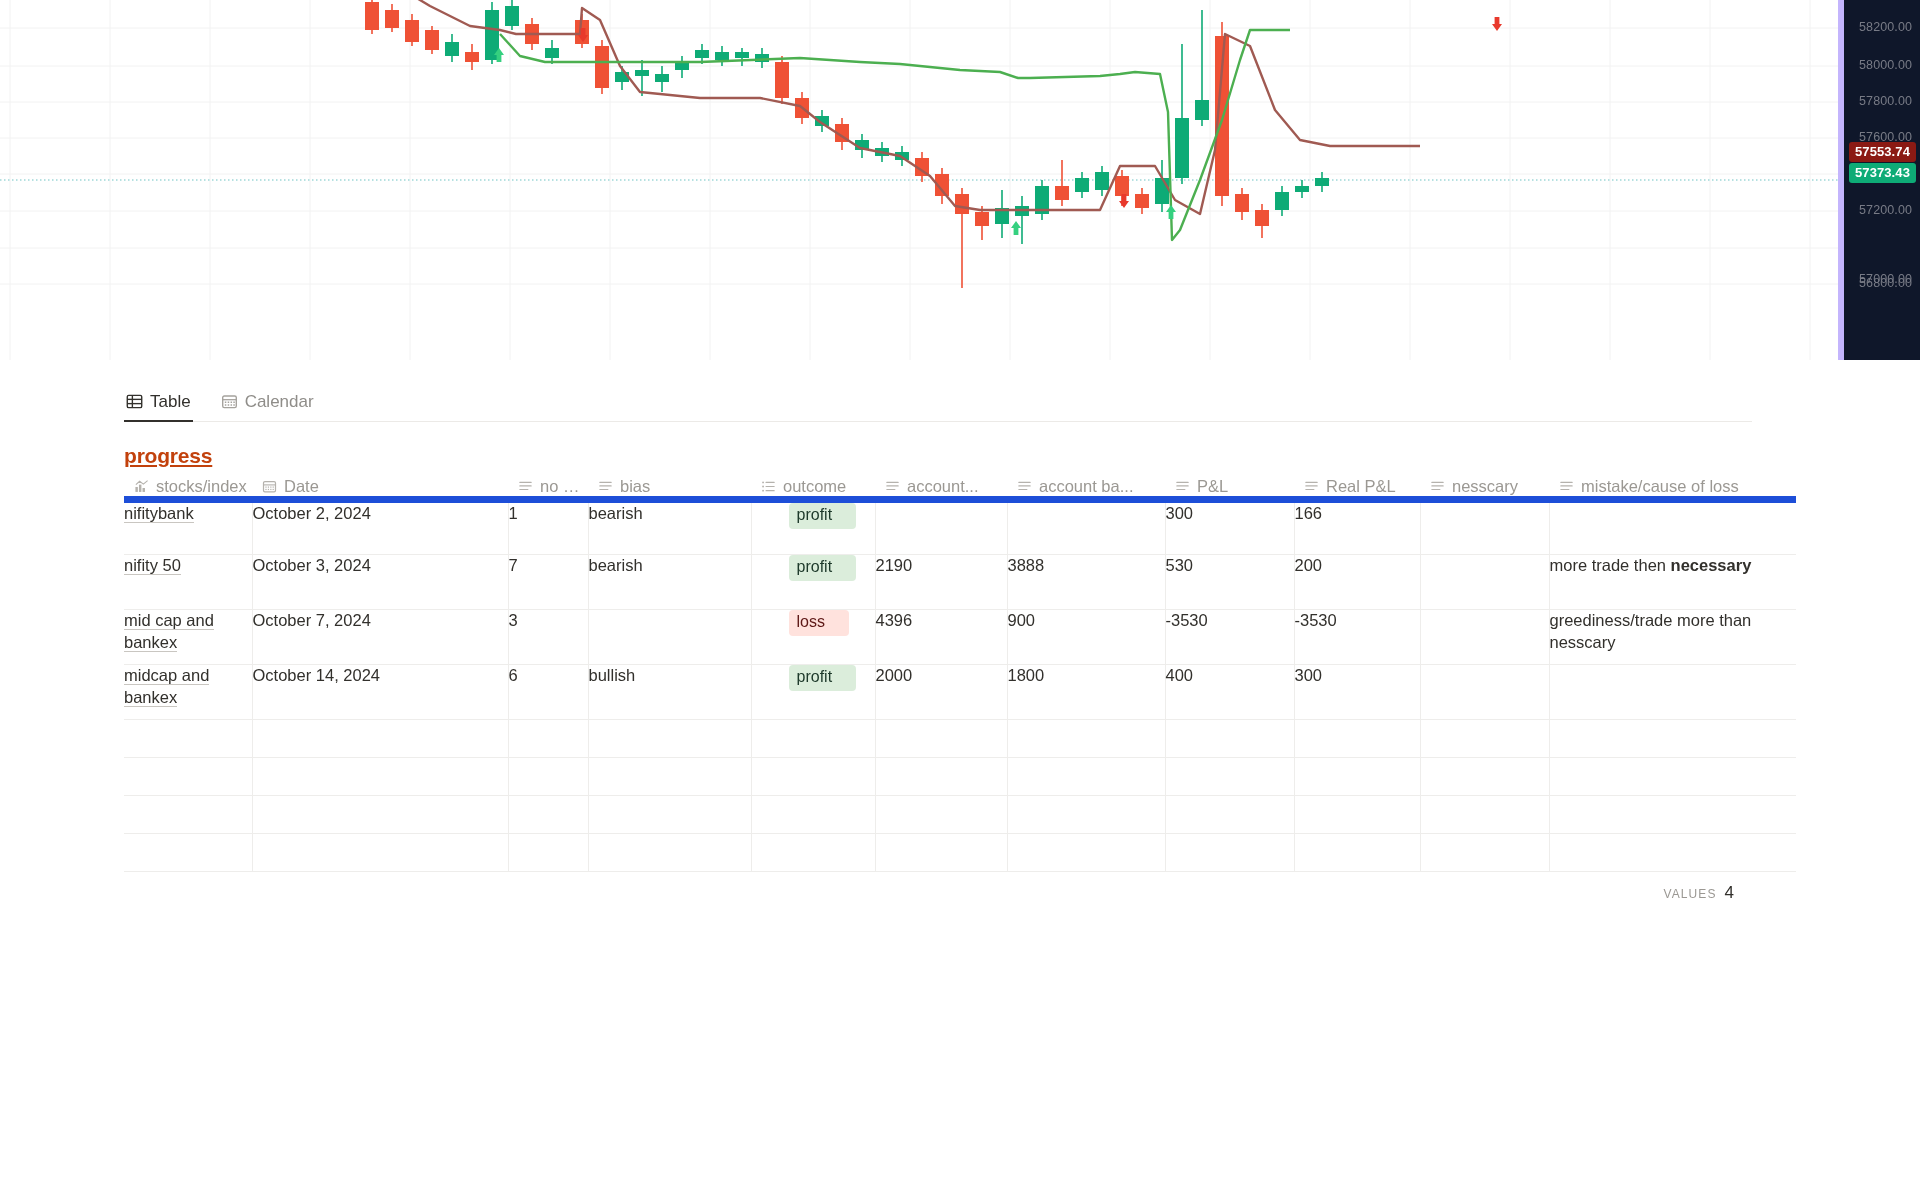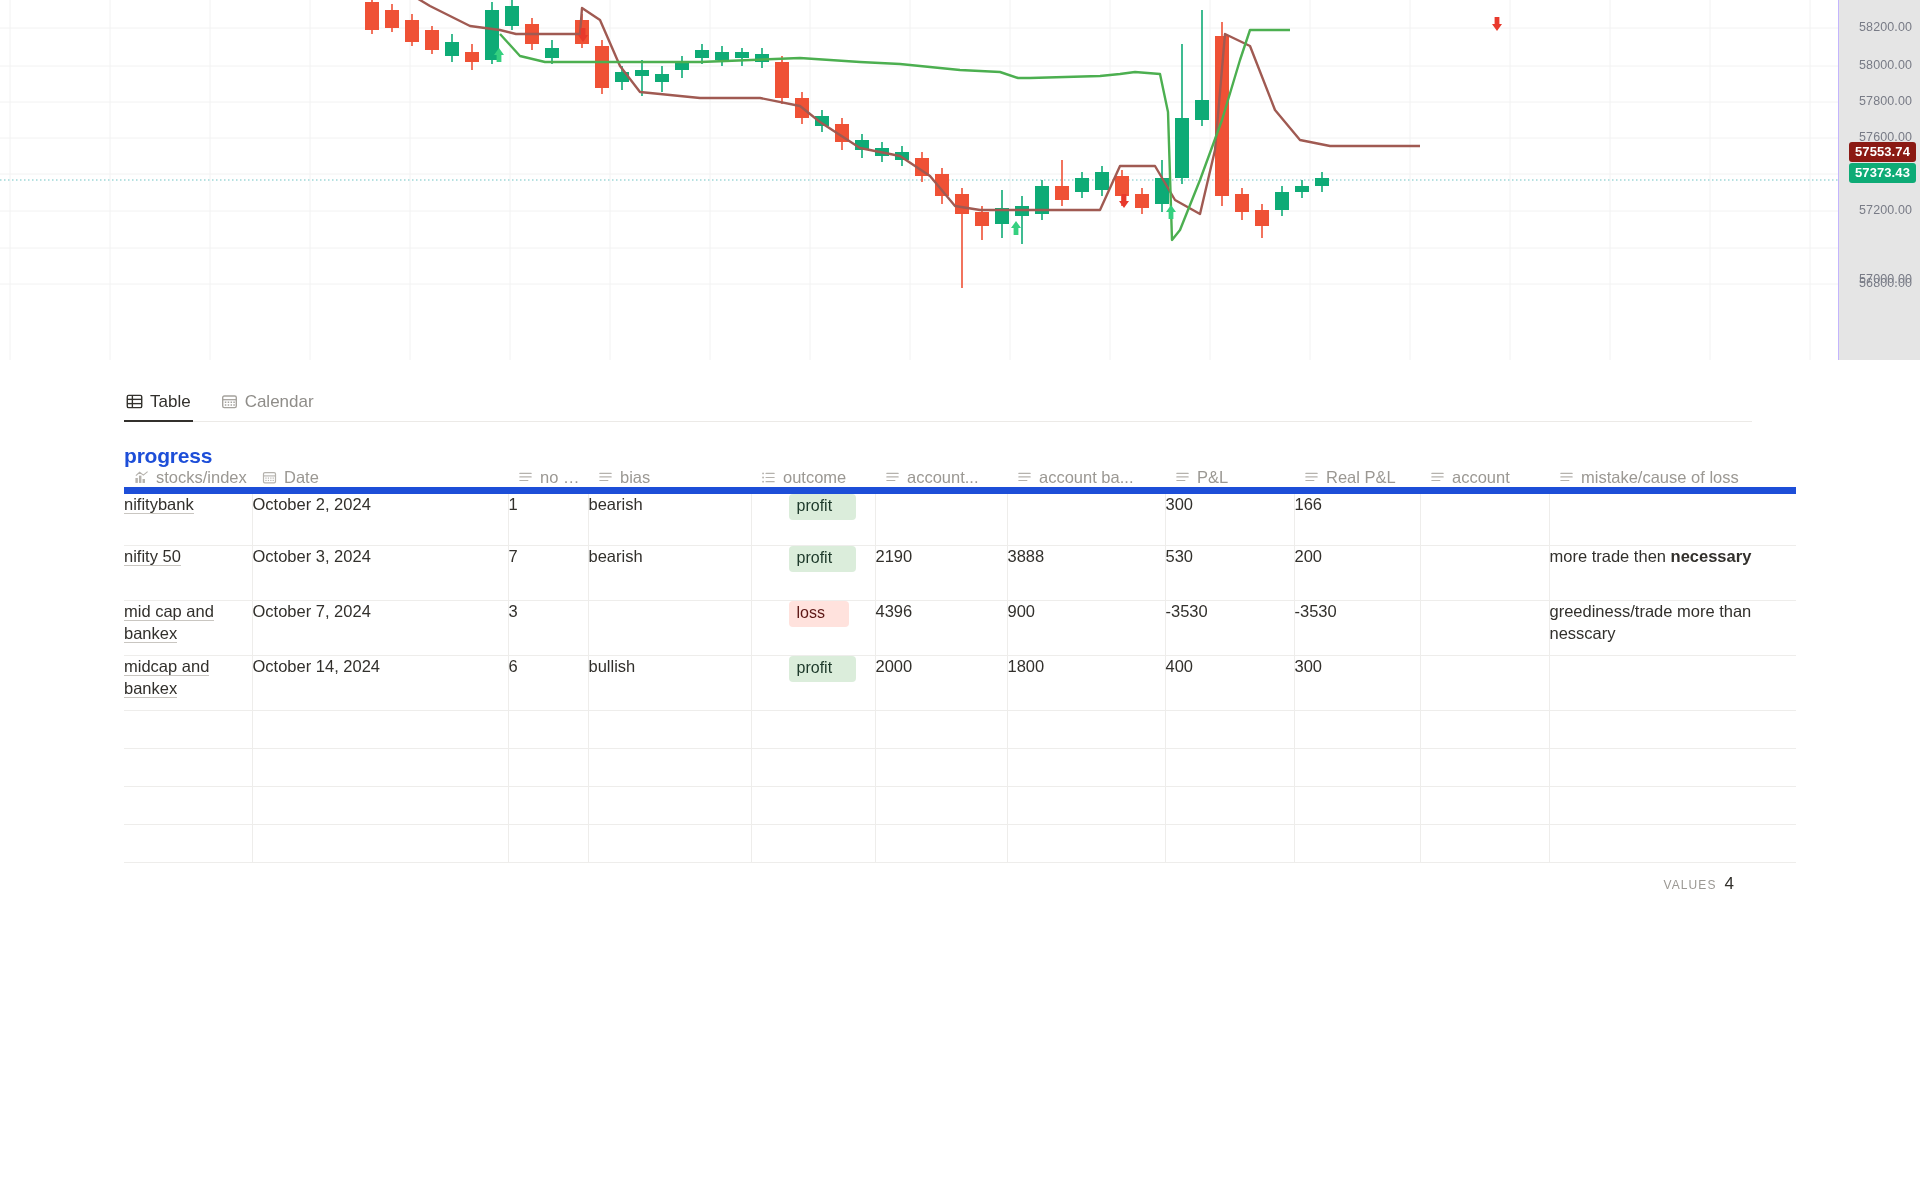--- a/index.html
+++ b/index.html
@@ -26,22 +26,22 @@
     height: 360px;
     overflow: hidden;
   }
   .chart-svg { display: block; }
 
   .price-axis {
     position: absolute;
     right: 0; top: 0;
     width: 82px;
     height: 360px;
-    border-left: 1px solid #c4b5fd;
-    background: #e5e5e5;
+    border-left: 6px solid #c4b5fd;
+    background: #0f172a;
   }
   .price-tick {
     position: absolute;
     right: 8px;
     font-size: 12.5px;
     color: #787b86;
     white-space: nowrap;
     letter-spacing: .1px;
   }
   .price-tag {
@@ -104,23 +104,25 @@
     position: absolute;
     left: 0; right: 0; bottom: -1px;
     height: 2.5px;
     background: #32302c;
   }
   .tab-ic { width: 17px; height: 17px; display: block; }
 
   .db-title {
     font-size: 21px;
     font-weight: 700;
-    color: #1d4ed8;
+    color: #c2410c;
     margin-top: 22px;
+    margin-bottom: 9px;
     letter-spacing: -0.2px;
+    text-decoration: underline;
   }
 
   
   .tbl-wrap { width: 1672px; }
   table.grid {
     border-collapse: collapse;
     table-layout: fixed;
     width: 1672px;
   }
   table.grid th, table.grid td {
@@ -527,21 +529,21 @@
               </th>
               <th>
                 <div class="hcell">
                   <span class="hic"><svg viewBox="0 0 16 16" width="15" height="15">
                       <g stroke="#b5b2ad" stroke-width="1.3" stroke-linecap="round">
                         <line x1="2" y1="3.6" x2="14" y2="3.6"></line>
                         <line x1="2" y1="7.4" x2="14" y2="7.4"></line>
                         <line x1="2" y1="11.2" x2="10.5" y2="11.2"></line>
                       </g>
                     </svg></span>
-                  <span class="htxt">account</span>
+                  <span class="htxt">nesscary</span>
                 </div>
               </th>
               <th>
                 <div class="hcell">
                   <span class="hic"><svg viewBox="0 0 16 16" width="15" height="15">
                       <g stroke="#b5b2ad" stroke-width="1.3" stroke-linecap="round">
                         <line x1="2" y1="3.6" x2="14" y2="3.6"></line>
                         <line x1="2" y1="7.4" x2="14" y2="7.4"></line>
                         <line x1="2" y1="11.2" x2="10.5" y2="11.2"></line>
                       </g>

